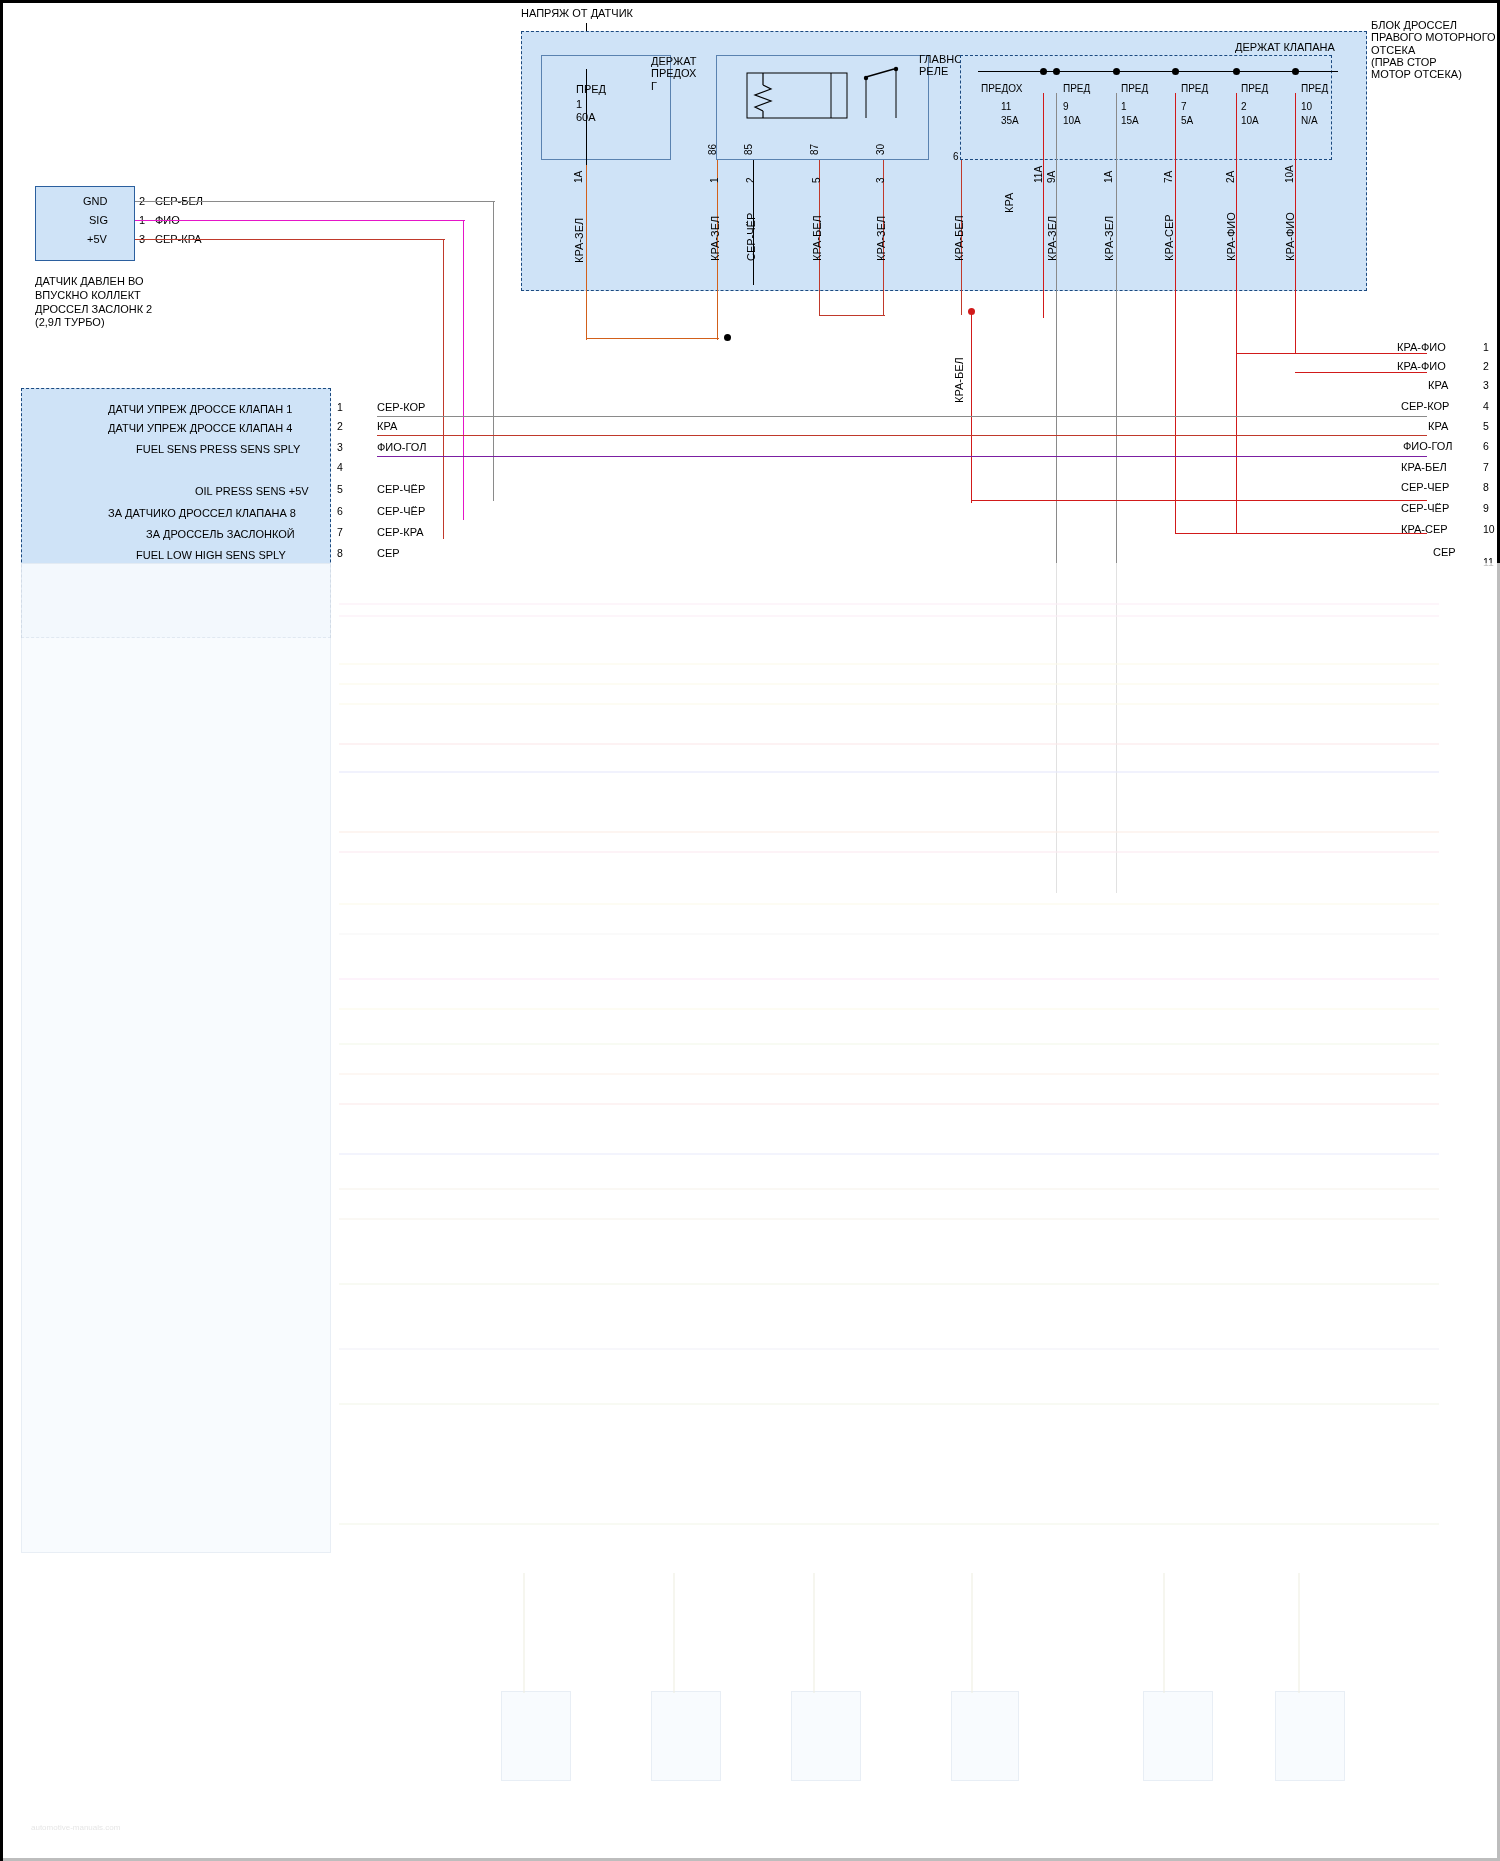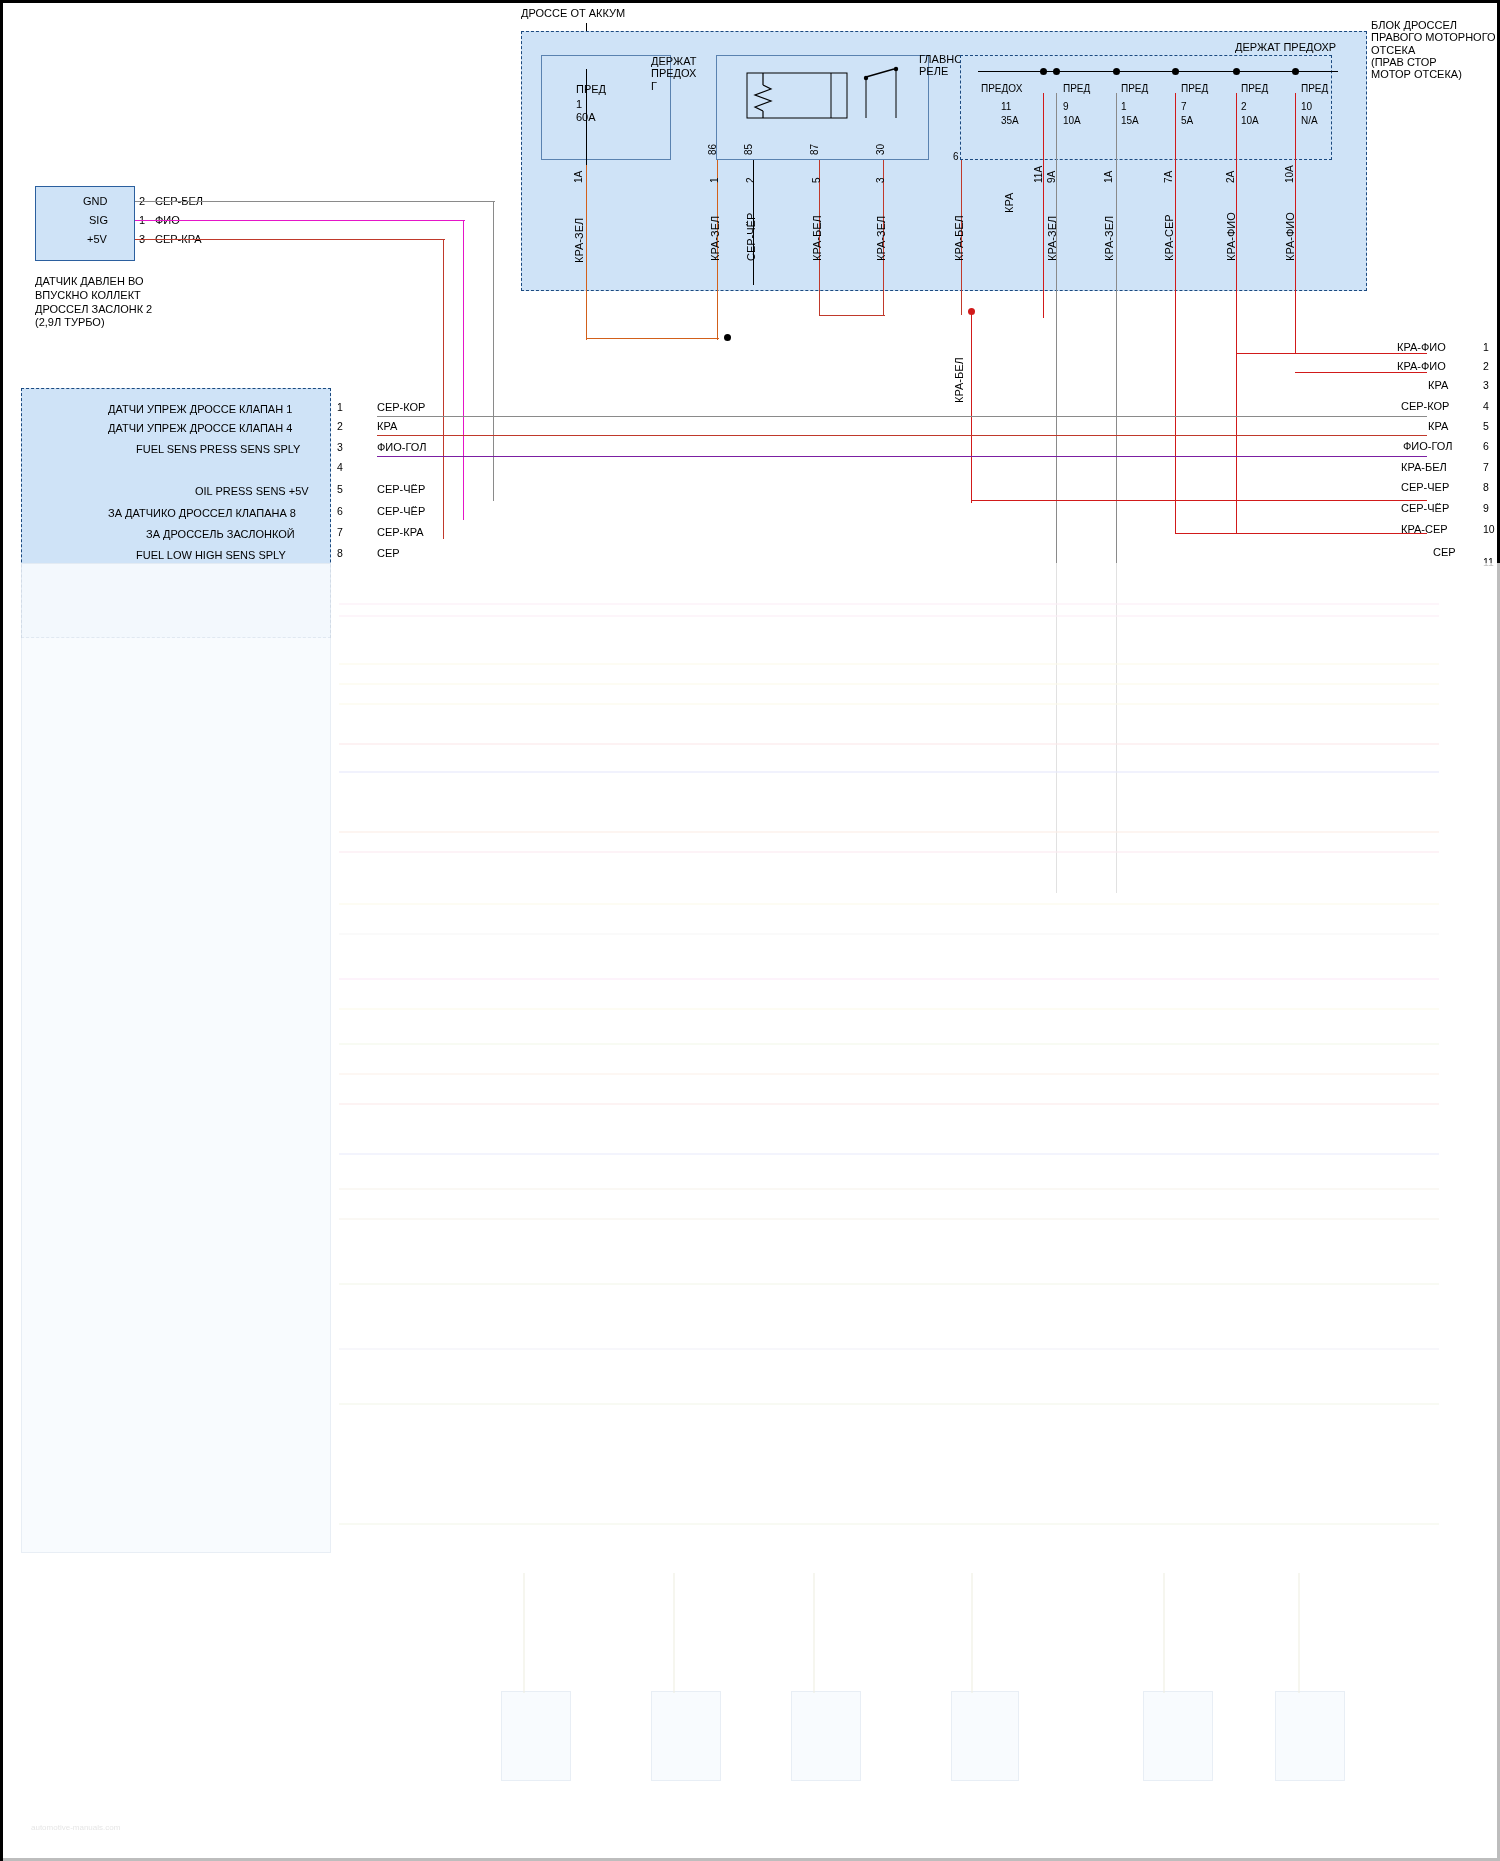--- a/index.html
+++ b/index.html
@@ -26,21 +26,21 @@
   .pinnum{position:absolute;font-size:10.5px;color:#000;}
   .lowrow{position:absolute;height:2px;opacity:.55;}
   .lowbox{position:absolute;background:#cfe3f7;border:1px solid #6f93bb;opacity:.6;box-sizing:border-box;}
   .credit{position:absolute;left:28px;top:1820px;font-size:8px;color:#999;}
 </style>
 </head>
 <body>
 
 <div id="sheet">
 
-  <div class="lbl" style="left:518px;top:4px;">ДРОССЕ ОТ АККУМ</div>
+  <div class="lbl" style="left:518px;top:4px;">НАПРЯЖ ОТ ДАТЧИК</div>
   <div class="wire v" style="left:583px;top:20px;height:46px;"></div>
 
   <div class="dashbox" style="left:518px;top:28px;width:846px;height:260px;"></div>
   <div class="lbl" style="left:1368px;top:16px;">БЛОК ДРОССЕЛ
 ПРАВОГО МОТОРНОГО
 ОТСЕКА
 (ПРАВ СТОР
 МОТОР ОТСЕКА)</div>
 
   <div class="plainbox" style="left:538px;top:52px;width:130px;height:105px;"></div>
@@ -94,21 +94,21 @@
   <div class="dot" style="left:721px;top:331px;"></div>
 
   <div class="lbl sm" style="left:950px;top:148px;">6</div>
   <div class="wire v dred" style="left:958px;top:157px;height:155px;"></div>
   <div class="lbl vert" style="left:950px;top:258px;transform:rotate(-90deg);">КРА-БЕЛ</div>
   <div class="dot red" style="left:965px;top:305px;"></div>
   <div class="lbl vert" style="left:950px;top:400px;transform:rotate(-90deg);">КРА-БЕЛ</div>
   <div class="wire v red" style="left:968px;top:308px;height:192px;"></div>
 
   <div class="dashbox" style="left:957px;top:52px;width:372px;height:105px;"></div>
-  <div class="lbl" style="left:1232px;top:38px;">ДЕРЖАТ ПРЕДОХР</div>
+  <div class="lbl" style="left:1232px;top:38px;">ДЕРЖАТ КЛАПАНА</div>
 
   <div class="lbl sm" style="left:978px;top:80px;">ПРЕДОХ</div>
   <div class="lbl sm" style="left:998px;top:98px;">11</div>
   <div class="lbl sm" style="left:998px;top:112px;">35A</div>
   <div class="wire v red" style="left:1040px;top:90px;height:225px;"></div>
   <div class="lbl vert sm" style="left:1030px;top:180px;transform:rotate(-90deg);">11A</div>
   <div class="lbl vert" style="left:1000px;top:210px;transform:rotate(-90deg);">КРА</div>
 
   <div class="lbl sm" style="left:1060px;top:80px;">ПРЕД</div>
   <div class="lbl sm" style="left:1060px;top:98px;">9</div>

